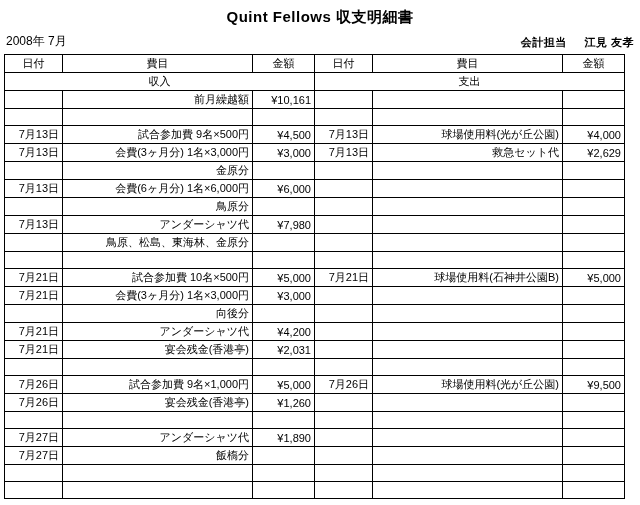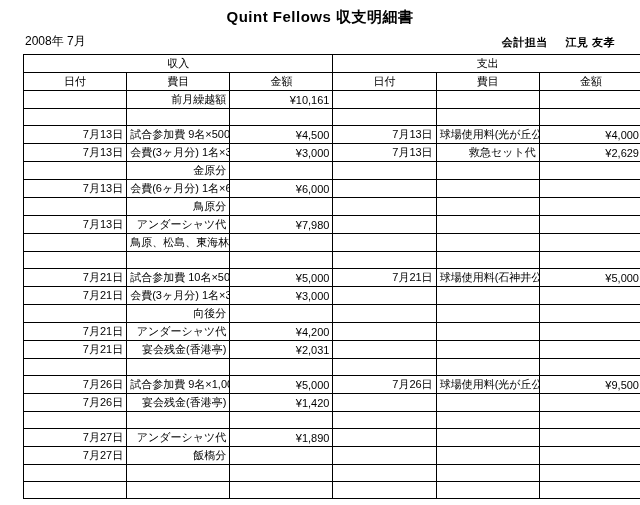--- a/index.html
+++ b/index.html
@@ -13,21 +13,21 @@
     font-family: "Liberation Sans", "DejaVu Sans", sans-serif;
     color: #000000;
     position: relative;
     overflow: hidden;
   }
   .page {
     position: relative;
     width: 640px;
     height: 503px;
     box-sizing: border-box;
-    padding: 0 23px;
+    padding: 0 4px;
   }
   .doc-title {
     text-align: center;
     font-size: 15px;
     font-weight: bold;
     letter-spacing: 0.5px;
     padding-top: 8px;
     padding-bottom: 6px;
   }
   .meta-row {
@@ -80,31 +80,31 @@
     <div class="meta-right">
       <span>会計担当</span>
       &nbsp;&nbsp;&nbsp;
       <span>江見 友孝</span>
     </div>
   </div>
 
   <table class="ledger">
     <thead>
       <tr>
-        <th class="grp-head" colspan="3">収入</th>
-        <th class="grp-head" colspan="3">支出</th>
-      </tr>
-      <tr>
         <th class="col-head c-date">日付</th>
         <th class="col-head c-item">費目</th>
         <th class="col-head c-amount">金額</th>
         <th class="col-head c-date">日付</th>
         <th class="col-head c-item">費目</th>
         <th class="col-head c-amount">金額</th>
       </tr>
+      <tr>
+        <th class="grp-head" colspan="3">収入</th>
+        <th class="grp-head" colspan="3">支出</th>
+      </tr>
     </thead>
     <tbody id="ledger-body">
         <tr>
           <td class="c-date"></td>
           <td class="c-item indent">前月繰越額</td>
           <td class="c-amount">¥10,161</td>
           <td class="c-date"></td>
           <td class="c-item indent"></td>
           <td class="c-amount"></td>
         </tr>
@@ -232,21 +232,21 @@
           <td class="c-date">7月26日</td>
           <td class="c-item indent">試合参加費  9名×1,000円</td>
           <td class="c-amount">¥5,000</td>
           <td class="c-date">7月26日</td>
           <td class="c-item indent">球場使用料(光が丘公園)</td>
           <td class="c-amount">¥9,500</td>
         </tr>
         <tr>
           <td class="c-date">7月26日</td>
           <td class="c-item indent">宴会残金(香港亭)</td>
-          <td class="c-amount">¥1,420</td>
+          <td class="c-amount">¥1,260</td>
           <td class="c-date"></td>
           <td class="c-item indent"></td>
           <td class="c-amount"></td>
         </tr>
         <tr>
           <td class="c-date"></td>
           <td class="c-item indent"></td>
           <td class="c-amount"></td>
           <td class="c-date"></td>
           <td class="c-item indent"></td>

